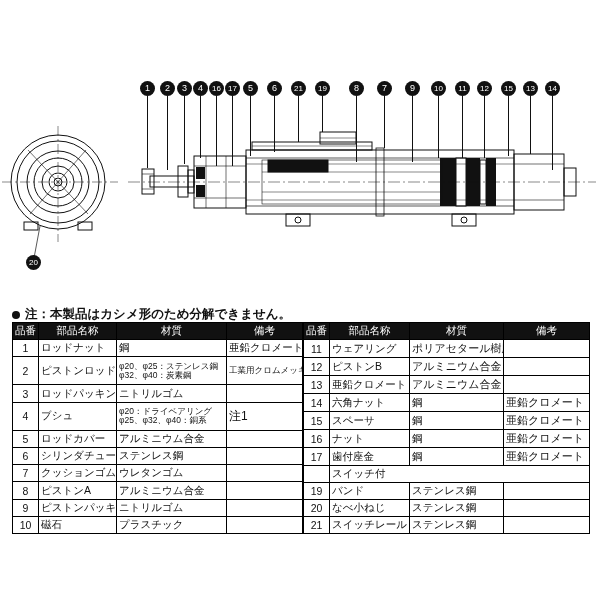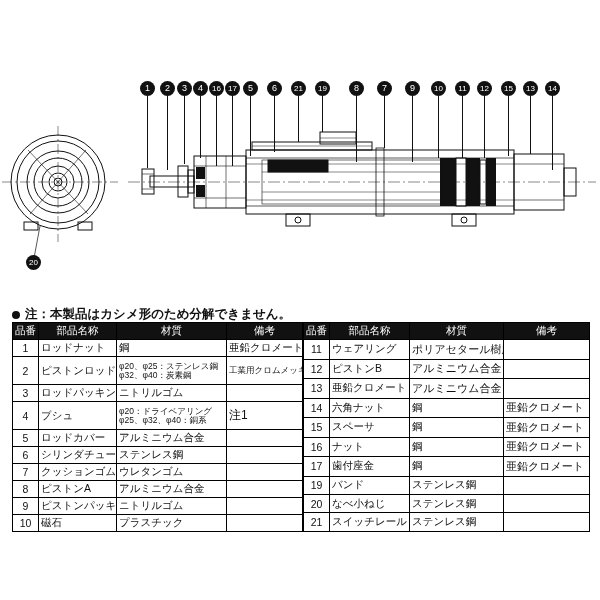--- a/index.html
+++ b/index.html
@@ -342,20 +342,24 @@
           <td>鋼</td>
           <td class="sz">亜鉛クロメート</td>
         </tr>
         <tr>
           <td class="num">17</td>
           <td>歯付座金</td>
           <td>鋼</td>
           <td class="sz">亜鉛クロメート</td>
         </tr>
         <tr>
+          <td class="num"></td>
+          <td colspan="3">スイッチ付</td>
+        </tr>
+        <tr>
           <td class="num">19</td>
           <td>バンド</td>
           <td>ステンレス鋼</td>
           <td></td>
         </tr>
         <tr>
           <td class="num">20</td>
           <td>なべ小ねじ</td>
           <td>ステンレス鋼</td>
           <td></td>

